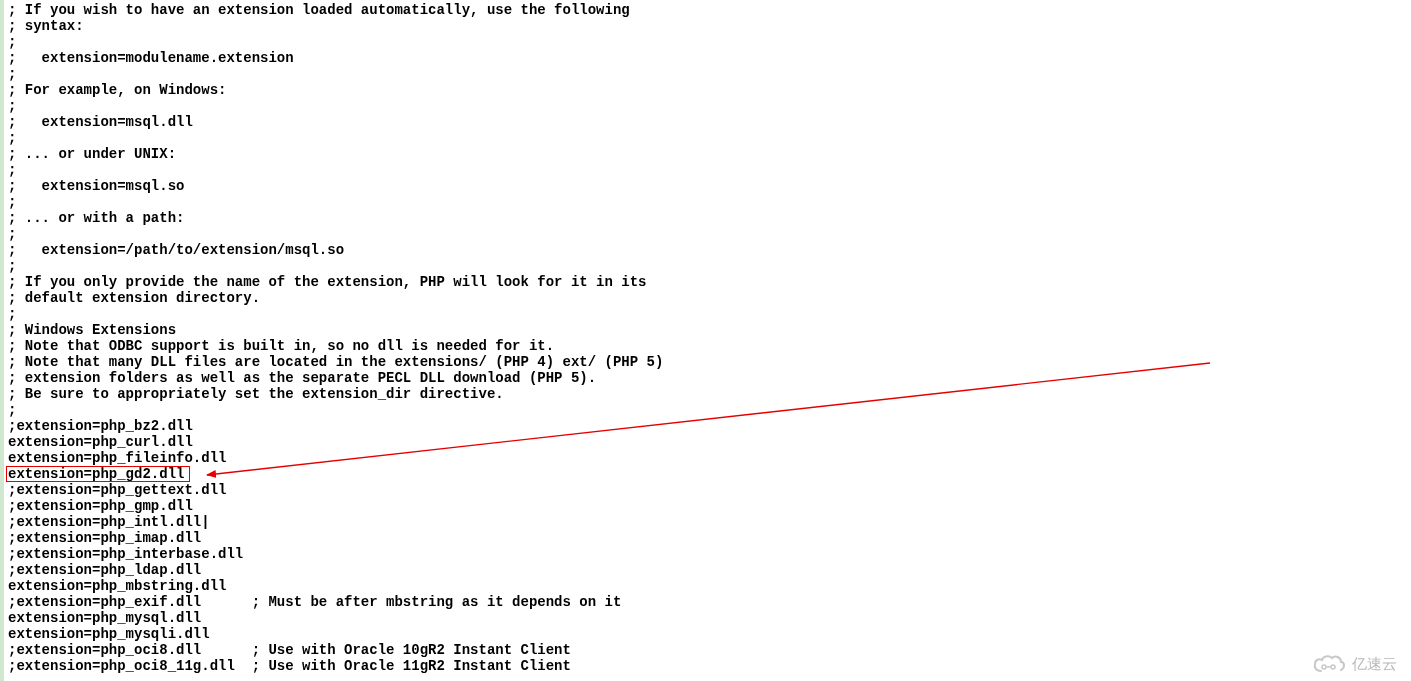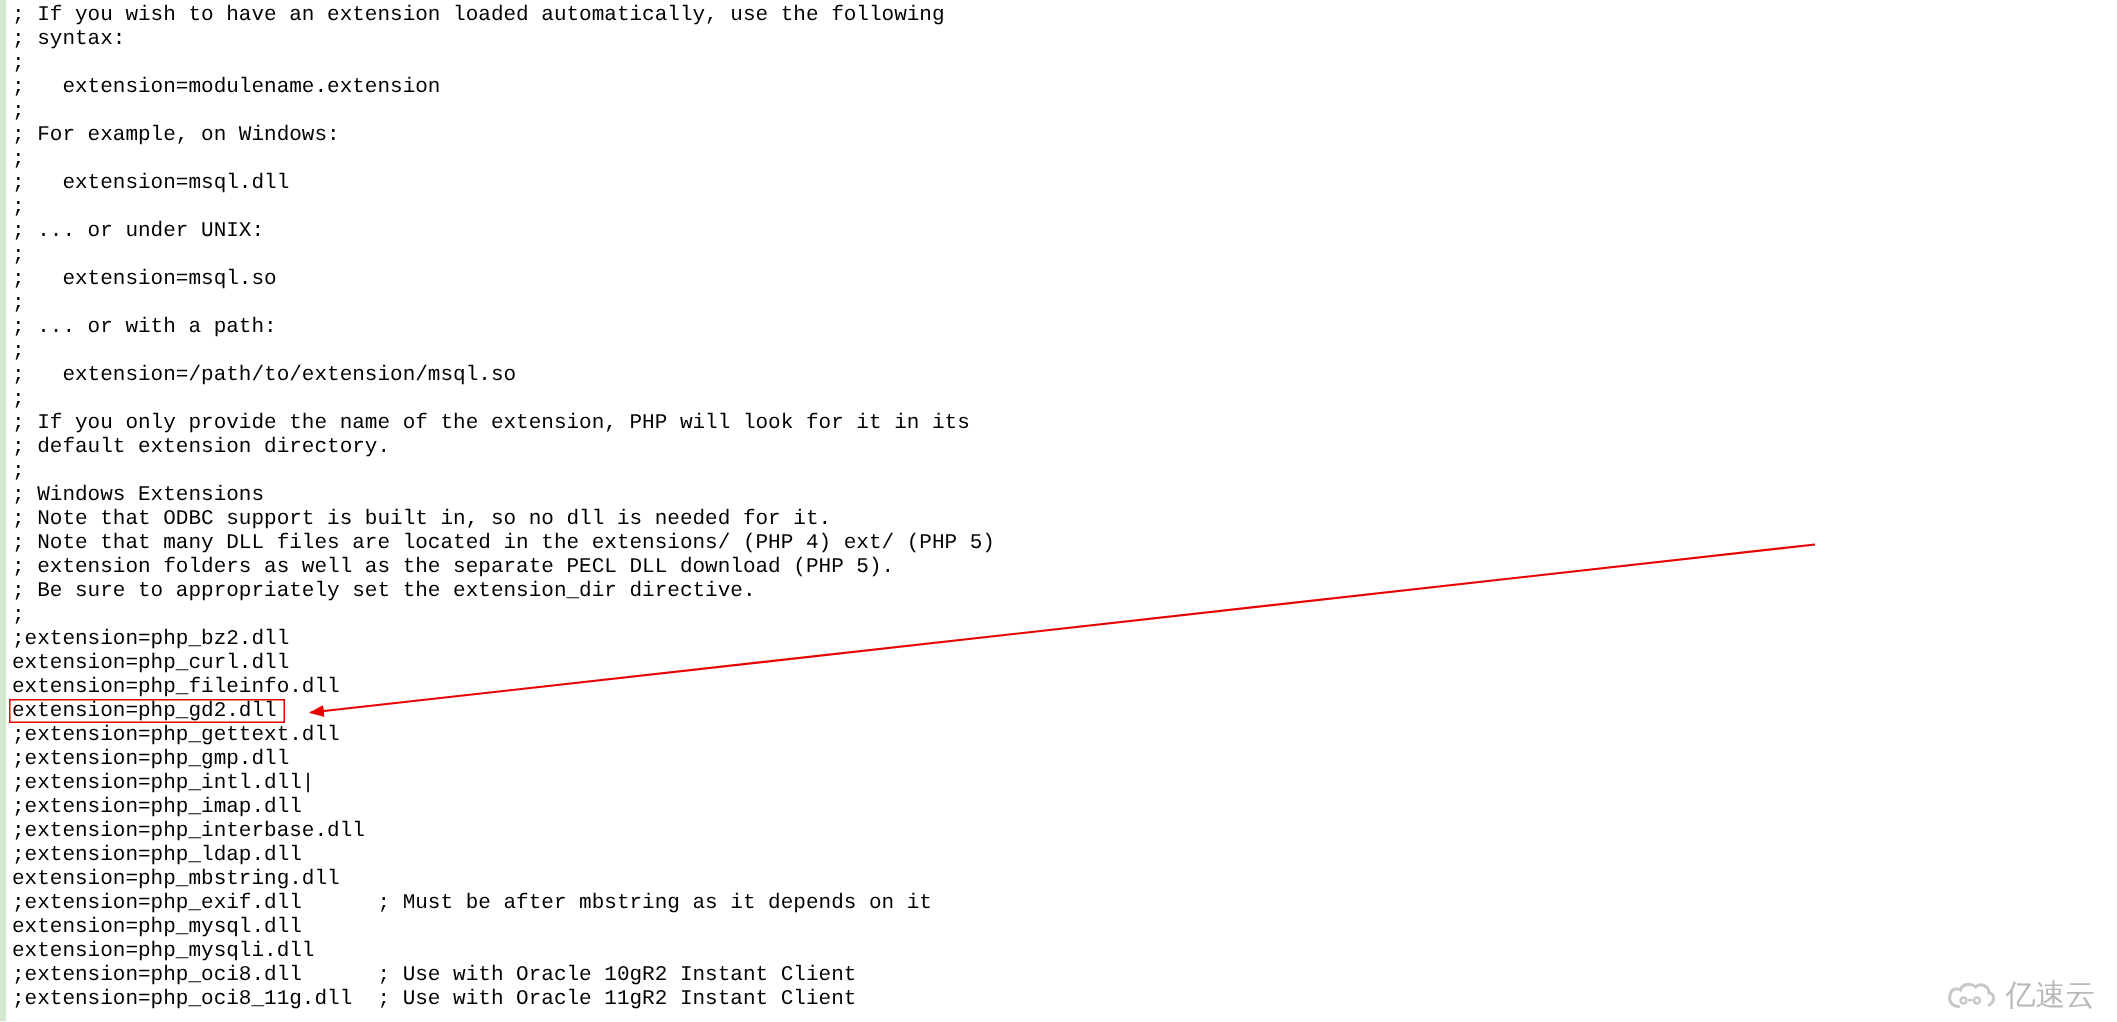--- a/index.html
+++ b/index.html
@@ -20,20 +20,21 @@
     left: 0;
     top: 0;
     bottom: 0;
     width: 4px;
     background: #cfe8cf;
   }
   .content {
     position: absolute;
     left: 8px;
     top: 2px;
+    font-weight: bold;
   }
   .line { height: 16px; }
   .hl-box {
     position: absolute;
     border: 1px solid #e60000;
     pointer-events: none;
   }
   .arrow-svg {
     position: absolute;
     left: 0;
@@ -42,21 +43,21 @@
   }
   .watermark {
     position: absolute;
     right: 14px;
     bottom: 6px;
     display: flex;
     align-items: center;
     gap: 6px;
     color: #b8b8b8;
     font-family: sans-serif;
-    font-size: 20px;
+    font-size: 15px;
   }
   .watermark svg { display: block; }
 </style>
 </head>
 <body>
 
 
 
 <div class="gutter"></div>
 

